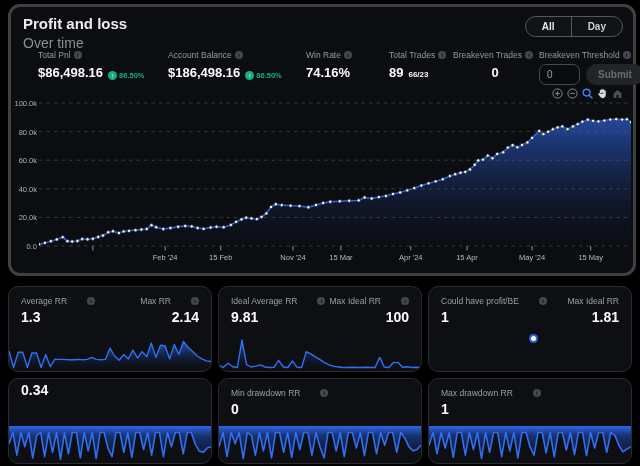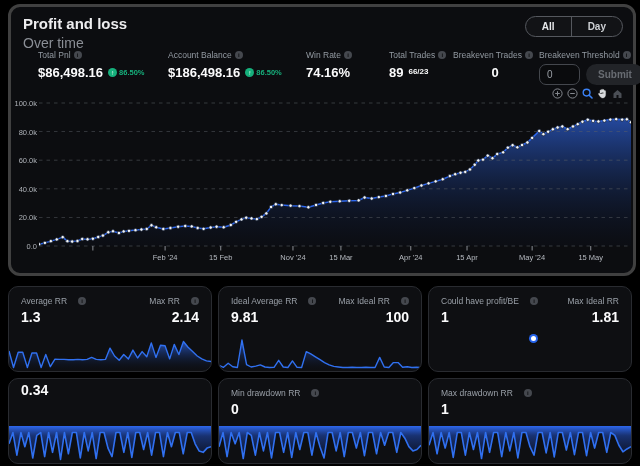--- a/index.html
+++ b/index.html
@@ -8,21 +8,21 @@
   .panel{position:absolute;left:8px;top:4px;width:622px;height:266px;
          background:#0c0d10;border:3px solid #404040;border-radius:12px;}
   .title{position:absolute;left:12px;top:8px;font-size:15px;font-weight:700;color:#ededef;}
   .subtitle{position:absolute;left:12px;top:28px;font-size:14px;color:#8b8f96;}
   .range{position:absolute;right:10px;top:9px;display:flex;border:1px solid #55585e;
          border-radius:14px;overflow:hidden;background:#121316;}
   .range .seg{padding:4px 16px;font-size:10px;font-weight:600;color:#e6e8ea;cursor:pointer;}
   .range .seg + .seg{border-left:1px solid #55585e;color:#cdd0d4;}
   .stat{position:absolute;top:43px;}
   .stat .lab{display:flex;align-items:center;gap:3px;font-size:8.5px;color:#939aa2;white-space:nowrap;}
-  .stat .val{margin-top:5px;font-size:13px;font-weight:700;color:#fbfbfc;display:flex;align-items:center;gap:5px;white-space:nowrap;}
+  .stat .val{margin-top:5px;font-size:13px;font-weight:700;color:#fbfbfc;display:flex;align-items:flex-end;gap:5px;white-space:nowrap;}
   .stat .val sup{font-size:8px;font-weight:700;position:relative;top:-1px;}
   .info{display:inline-block;width:8px;height:8px;border-radius:50%;background:#45484e;
         color:#0e0f12;font-size:6px;line-height:8px;text-align:center;font-weight:700;font-style:normal;}
   .info::after{content:"i";}
   .badge{display:inline-flex;align-items:center;gap:2px;font-size:7.5px;font-weight:700;color:#16b07c;}
   .bicon{display:inline-block;width:9px;height:9px;border-radius:50%;background:#16b07c;color:#fff;
          font-size:6.5px;line-height:9px;text-align:center;}
   .bicon::after{content:"\2191";}
   #st0{left:27px;} #st1{left:157px;} #st2{left:295px;} #st3{left:364px;margin-left:14px;}
   #st4{left:442px;width:84px;} #st4 .val{justify-content:center;}
@@ -34,21 +34,21 @@
           color:#686c72;font-size:10px;font-weight:600;cursor:pointer;font-family:inherit;}
   .tools{position:absolute;top:81px;right:10px;display:flex;gap:4px;align-items:center;}
   .tools svg{display:block;cursor:pointer;}
   .ylab{position:absolute;width:26px;text-align:right;font-size:7.5px;color:#aeb2b8;}
   .xlab{position:absolute;font-size:7.5px;color:#b7bbc1;transform:translateX(-50%);white-space:nowrap;}
   #main-chart{position:absolute;left:28px;top:92px;}
   .card{position:absolute;width:202px;height:84px;background:#0e0f12;border:1px solid #292b30;
         border-radius:10px;overflow:hidden;}
   .card .labrow{display:flex;justify-content:space-between;align-items:center;margin:9px 12px 0;
                 font-size:8.5px;color:#9aa0a8;}
-  .card .labrow .lb{display:flex;align-items:center;gap:11px;white-space:nowrap;justify-content:space-between;}
+  .card .labrow .lb{display:flex;align-items:center;gap:20px;white-space:nowrap;justify-content:space-between;}
   .card .valrow{display:flex;justify-content:space-between;margin:3px 12px 0;
                 font-size:14px;font-weight:700;color:#fbfbfc;}
   .spark{position:absolute;left:0;bottom:0;width:100%;height:34px;}
   .spark.tall{height:37px;}
   .dot{position:absolute;left:102px;top:49px;width:5px;height:5px;border-radius:50%;
        background:#fff;box-shadow:0 0 0 2px #2563eb;}
   .c0{left:8px;top:286px;} .c1{left:218px;top:286px;} .c2{left:428px;top:286px;}
   .c3{left:8px;top:378px;} .c4{left:218px;top:378px;} .c5{left:428px;top:378px;}
 </style>
 </head>

